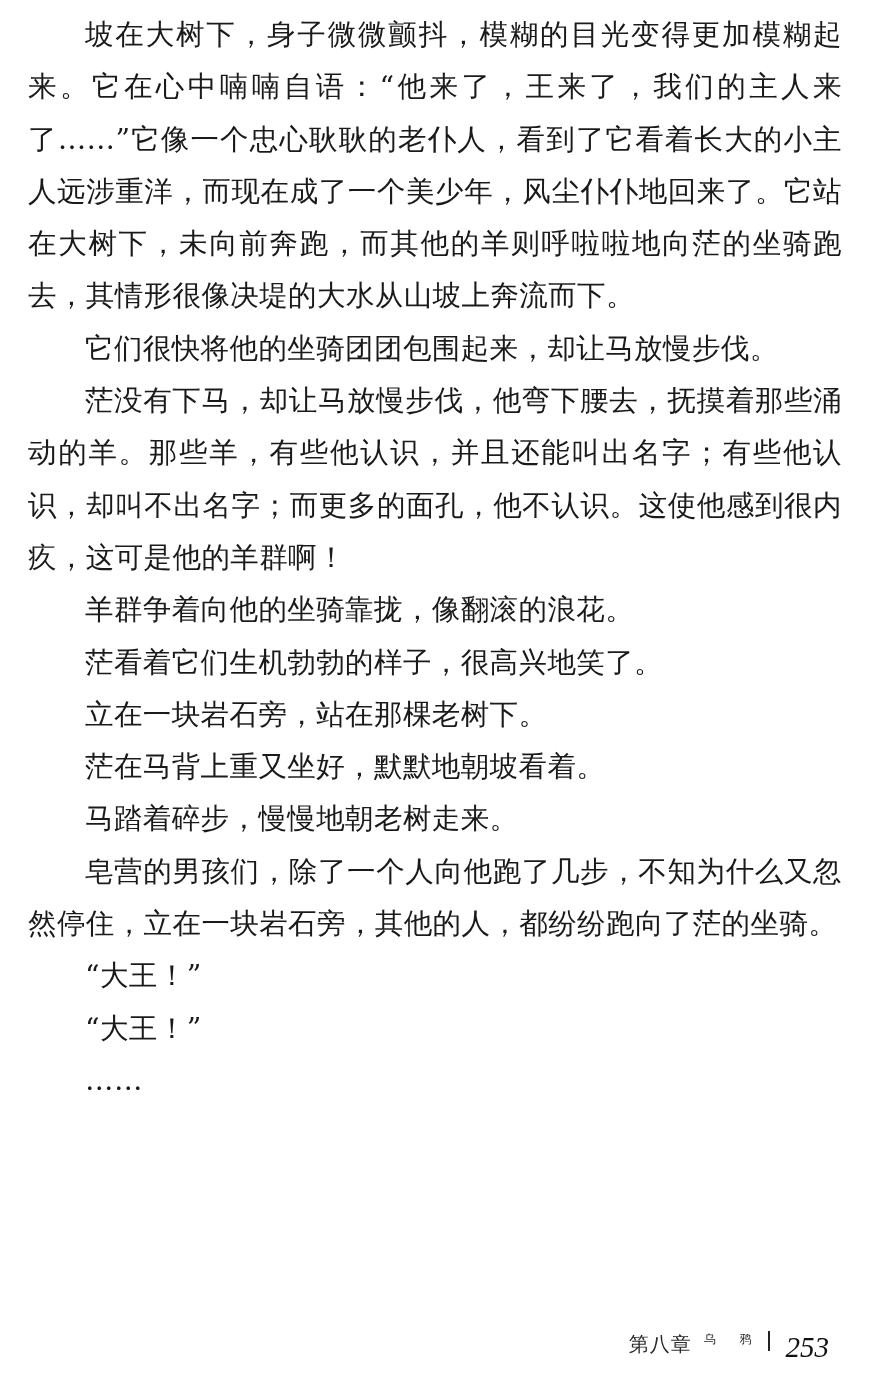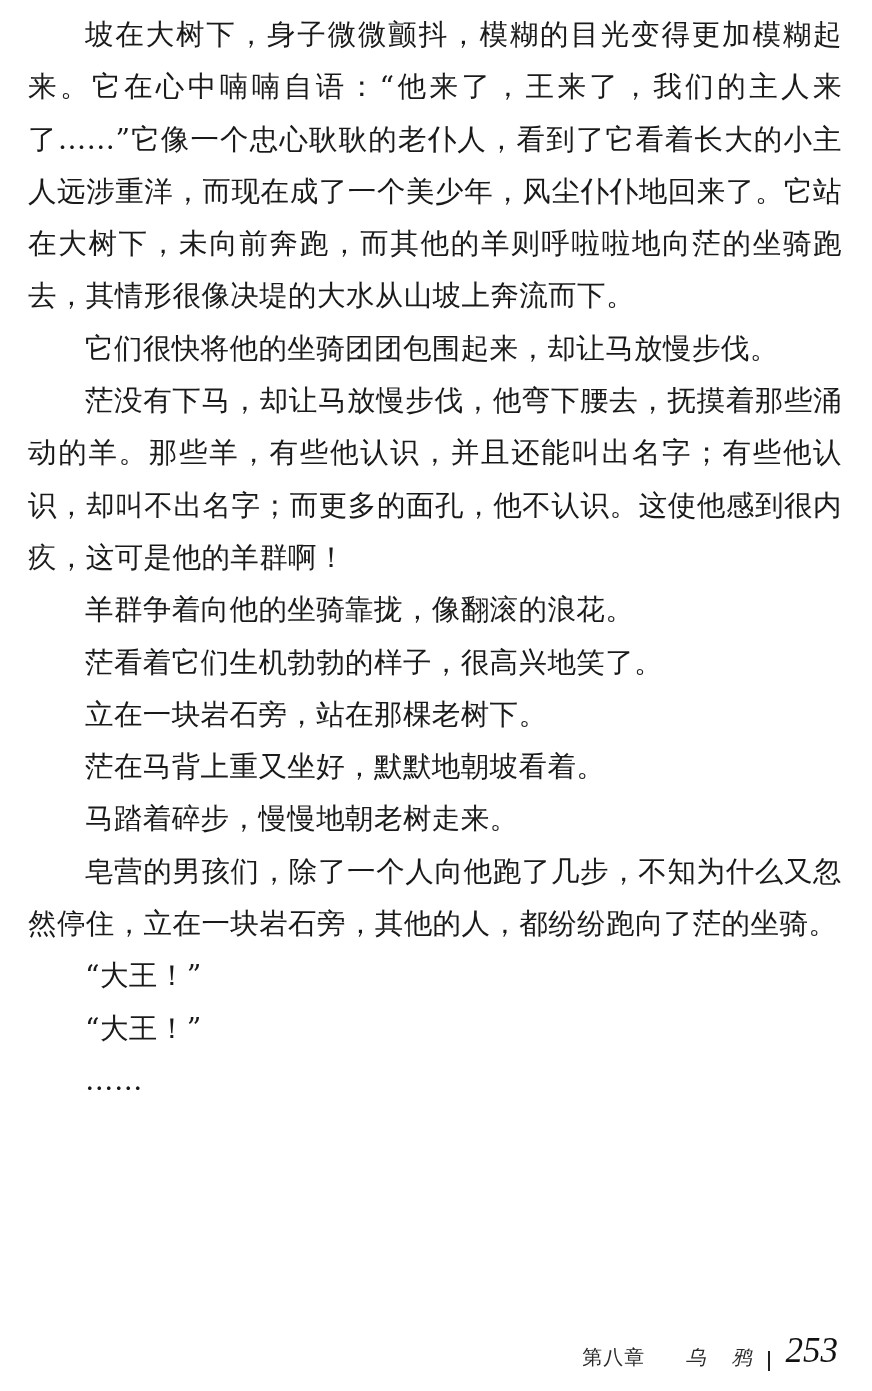--- a/index.html
+++ b/index.html
@@ -28,48 +28,47 @@
       text-align: justify;
       text-align-last: left;
       letter-spacing: 0.4px;
       word-break: break-all;
     }
     .para.indent {
       text-indent: 57px;
     }
     .footer {
       position: absolute;
-      right: 34px;
+      right: 43px;
       top: 1331px;
       display: flex;
-      align-items: flex-end;
+      align-items: flex-start;
       font-family: "DejaVu Sans", "Liberation Sans", sans-serif;
       color: #2a2a2a;
     }
     .footer .chapter {
       font-size: 20px;
       letter-spacing: 1px;
     }
     .footer .title {
-      font-size: 20px;
-      margin-left: 40px;
+      font-size: 12px;
+      margin-left: 12px;
       letter-spacing: 10px;
-      font-style: italic;
     }
     .footer .divider {
       display: inline-block;
       width: 2px;
       height: 20px;
       background: #222;
       margin: 0 16px 0 6px;
     }
     .footer .page-num {
       font-family: "Liberation Serif", "DejaVu Serif", serif;
       font-style: italic;
-      font-size: 35px;
+      font-size: 29px;
       color: #111;
     }
   </style>
 </head>
 <body>
 
 <div class="page-body">
   <p class="para indent">坡在大树下，身子微微颤抖，模糊的目光变得更加模糊起来。它在心中喃喃自语：“他来了，王来了，我们的主人来了……”它像一个忠心耿耿的老仆人，看到了它看着长大的小主人远涉重洋，而现在成了一个美少年，风尘仆仆地回来了。它站在大树下，未向前奔跑，而其他的羊则呼啦啦地向茫的坐骑跑去，其情形很像决堤的大水从山坡上奔流而下。</p>
   <p class="para indent">它们很快将他的坐骑团团包围起来，却让马放慢步伐。</p>
   <p class="para indent">茫没有下马，却让马放慢步伐，他弯下腰去，抚摸着那些涌动的羊。那些羊，有些他认识，并且还能叫出名字；有些他认识，却叫不出名字；而更多的面孔，他不认识。这使他感到很内疚，这可是他的羊群啊！</p>

